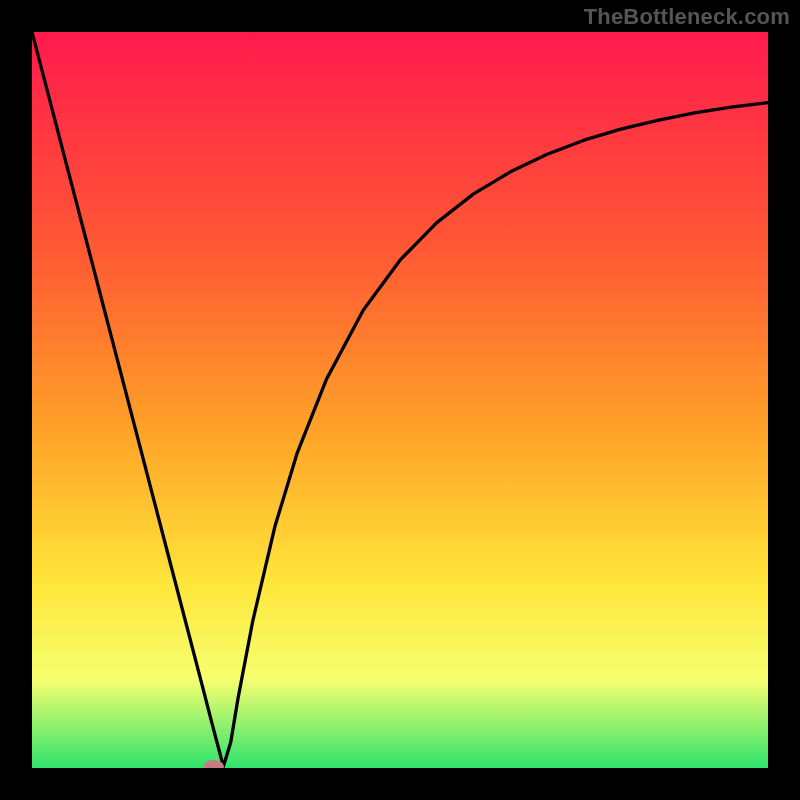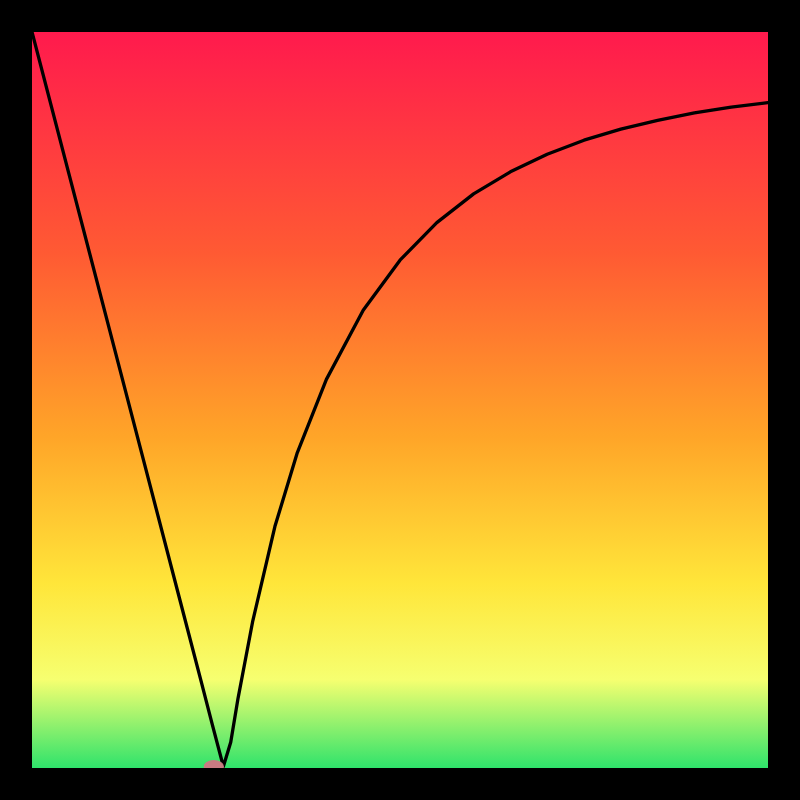--- a/index.html
+++ b/index.html
@@ -49,14 +49,15 @@
 
 <div class="frame">
 
   <div class="plot-area" id="plot-area" style="left: 32px; top: 32px; width: 736px; height: 736px; --c-top: #ff1a4d; --c-mid1: #ff5a33; --c-mid2: #ffa528; --c-mid3: #ffe63a; --c-mid4: #f6ff70; --c-bottom: #2fe36b;">
     <svg class="curve" id="curve-svg" viewBox="0 0 100 100" preserveAspectRatio="none">
       <path id="curve-path" fill="none" stroke-width="0.45" stroke-linecap="round" stroke-linejoin="round" d="M 0.000 0.000 L 5.000 19.200 L 10.000 38.400 L 15.000 57.600 L 20.000 76.800 L 23.000 88.300 L 24.500 94.100 L 26.000 99.800 L 27.000 96.500 L 28.000 90.500 L 30.000 80.000 L 33.000 67.200 L 36.000 57.300 L 40.000 47.200 L 45.000 37.800 L 50.000 31.000 L 55.000 25.900 L 60.000 22.000 L 65.000 19.000 L 70.000 16.600 L 75.000 14.700 L 80.000 13.200 L 85.000 12.000 L 90.000 11.000 L 95.000 10.200 L 100.000 9.600" stroke="#000000"></path>
       <ellipse id="marker" cx="24.700" cy="99.800" rx="1.3" ry="0.8" fill="#c97b82" stroke="#c97b82" stroke-width="0.15"></ellipse>
     </svg>
   </div>
 
+  <div class="watermark">TheBottleneck.com</div>
 
 </div>
 
 </body></html>

